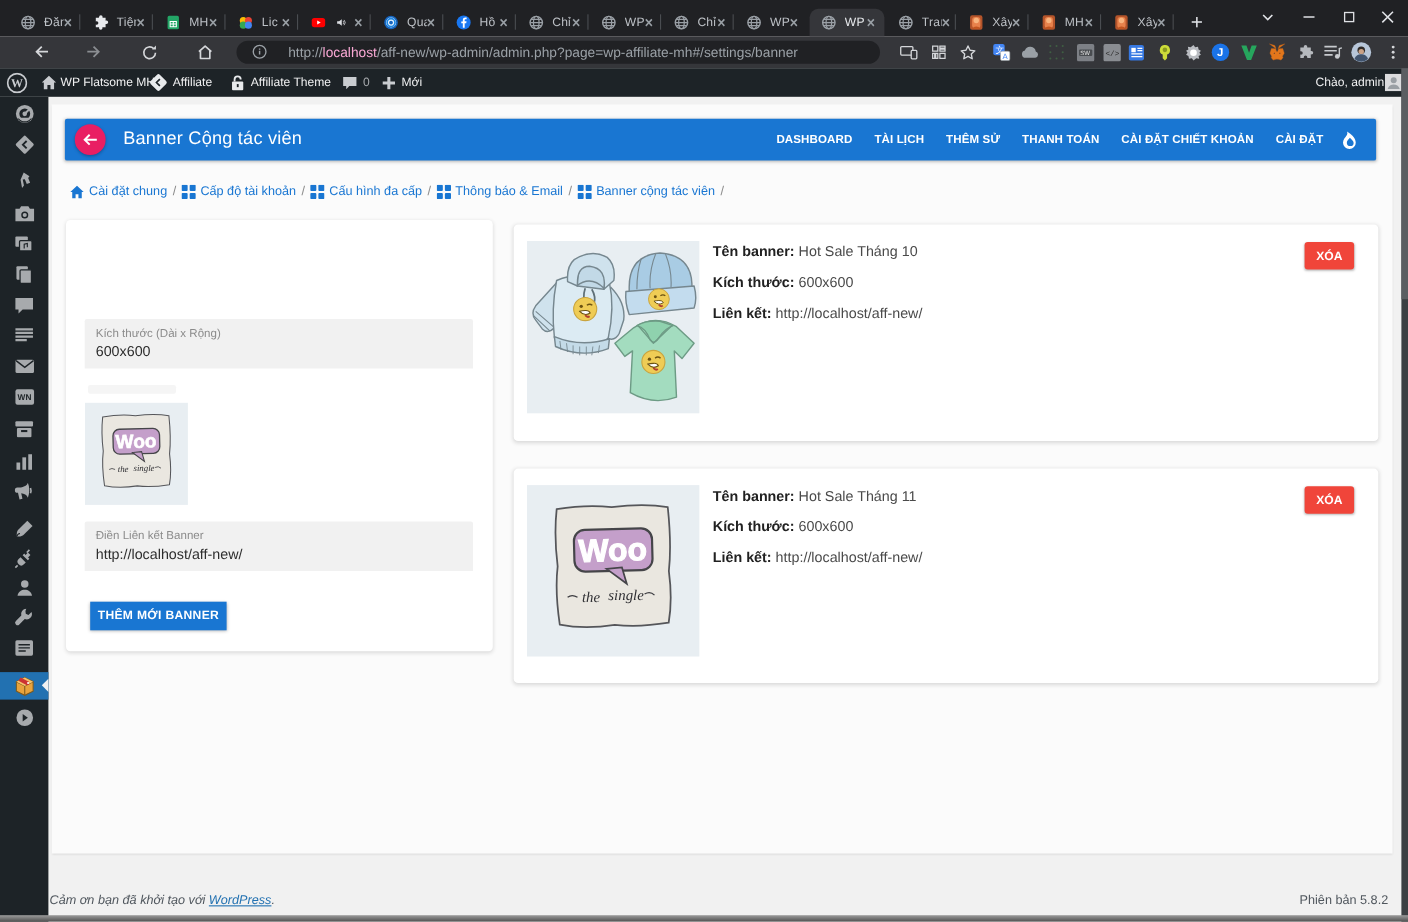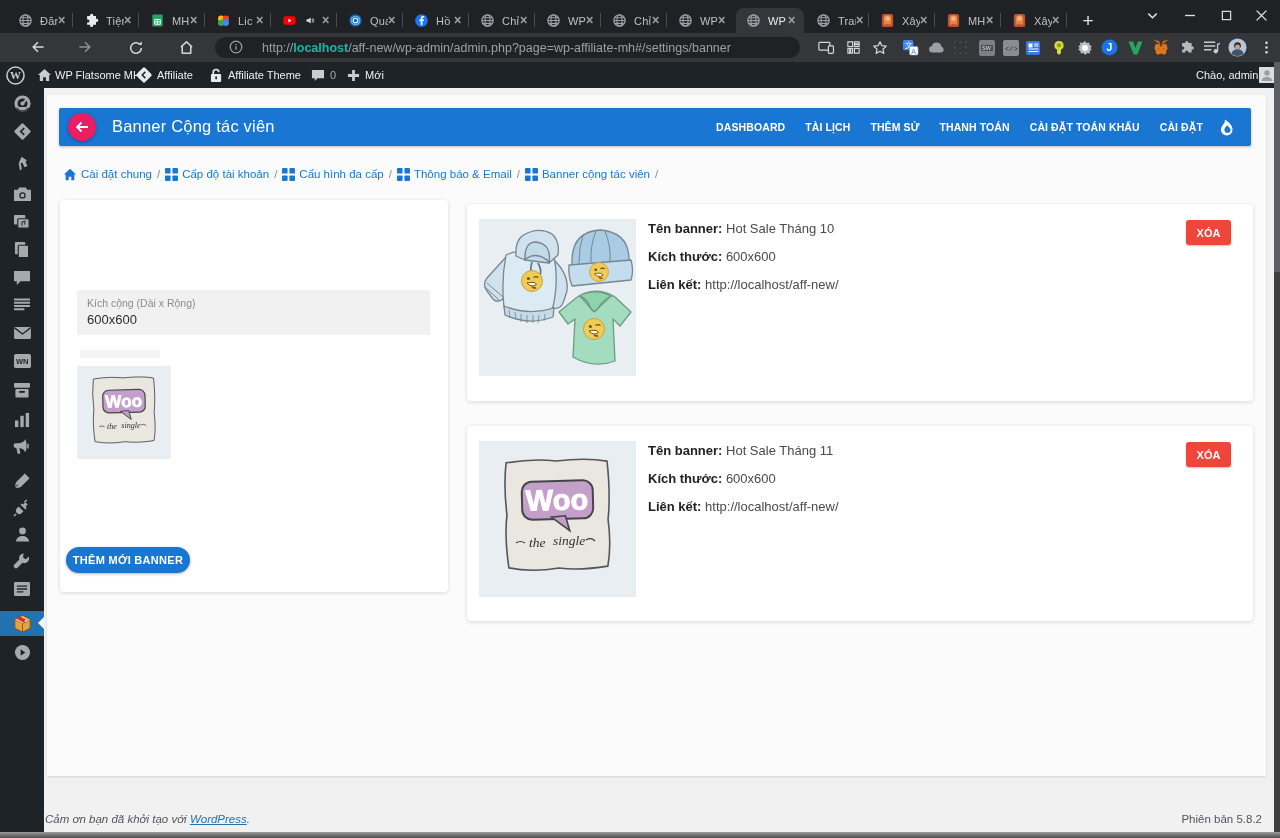--- a/index.html
+++ b/index.html
@@ -10,41 +10,41 @@
 .tab .tx{color:#9aa0a6;font-size:10px;margin-right:8px;font-weight:bold;transform:scaleY(1.1)}
 .tab.active{background:#35363a;border-radius:8px 8px 0 0;color:#e8eaed;width:68px}
 .tabsep{position:absolute;top:13px;width:1px;height:14px;background:#4a4d51}
 .fv{width:15px;height:15px;margin-left:10px;flex:0 0 15px}
 .winbtn{position:absolute;top:0;height:30px;width:40px;color:#dfe1e5;display:flex;align-items:center;justify-content:center}
 
 #toolbar{position:absolute;left:0;top:33px;width:1280px;height:29px;background:#35363a}
 .tbi{position:absolute;top:4px;width:21px;height:21px;display:flex;align-items:center;justify-content:center}
 #omnibox{position:absolute;left:215px;top:37px;width:585px;height:21px;border-radius:11px;background:#202124;top:4px}
 #omnibox .url{position:absolute;left:47px;top:4px;font-size:12.5px;color:#9aa0a6;white-space:nowrap}
-#omnibox .url b{color:#14b8a6;font-weight:bold}
+#omnibox .url b{color:#f9a8d4;font-weight:normal}
 
 #adminbar{position:absolute;left:0;top:62px;width:1280px;height:26px;background:#1d2327;color:#f0f0f1;font-size:11px}
 .abitem{position:absolute;top:0;height:26px;display:flex;align-items:center}
 
 #sidebar{position:absolute;left:0;top:88px;width:44px;height:750px;background:#1d2327}
 .sbi{position:absolute;left:0;width:44px;height:26px;display:flex;align-items:center;justify-content:center}
 
 #wrapper{position:absolute;left:47px;top:95px;width:1219px;height:681px;background:#fbfbfb;box-shadow:0 1px 2px rgba(0,0,0,.12)}
 #bluebar{position:absolute;left:59px;top:108px;width:1192px;height:38px;background:#1976d2;border-radius:2px;box-shadow:0 1px 3px rgba(0,0,0,.25)}
 #backbtn{position:absolute;left:9px;top:5px;width:28px;height:28px;border-radius:50%;background:#e91e63;display:flex;align-items:center;justify-content:center;box-shadow:0 1px 3px rgba(0,0,0,.3)}
 #bluetitle{position:absolute;left:53px;top:9px;font-size:16.5px;color:#fff;letter-spacing:.2px}
 #bluemenu{position:absolute;right:48px;top:0;height:38px;display:flex;align-items:center;gap:20px;color:#fff;font-size:10.5px;font-weight:bold;letter-spacing:.1px}
 #crumbs{position:absolute;left:63px;top:166px;height:16px;display:flex;align-items:center;font-size:11.5px;color:#1976d2}
 #crumbs .sep{color:#8a8a8a;margin:0 5px}
 #crumbs .ci{margin-right:4px;display:flex}
 .card{position:absolute;background:#fff;border-radius:4px;box-shadow:0 1px 4px rgba(0,0,0,.14)}
 .field{position:absolute;left:17px;width:353px;height:45px;background:#f1f1f1;border-radius:2px 2px 0 0;padding:7px 10px 0 10px}
 .field .lb{font-size:10.5px;color:#8b8b8b}
 .field .vl{font-size:13px;color:#2d2d2d;margin-top:3px}
-#addbtn{position:absolute;left:6px;top:347px;width:124px;height:26px;background:#1976d2;border-radius:13px;color:#fff;font-size:11px;font-weight:bold;display:flex;align-items:center;justify-content:center;letter-spacing:.3px;box-shadow:0 1px 3px rgba(0,0,0,.3)}
+#addbtn{position:absolute;left:22px;top:347px;width:124px;height:26px;background:#1976d2;border-radius:0;color:#fff;font-size:11px;font-weight:bold;display:flex;align-items:center;justify-content:center;letter-spacing:.3px;box-shadow:0 1px 3px rgba(0,0,0,.3)}
 .rcard-label{font-weight:bold;color:#212121}
 .rrow{position:absolute;left:181px;font-size:13px;color:#4a4a4a;white-space:nowrap}
 .delbtn{position:absolute;right:22px;top:16px;width:45px;height:25px;background:#f0453a;border-radius:3px;color:#fff;font-weight:bold;font-size:11px;display:flex;align-items:center;justify-content:center;box-shadow:0 1px 2px rgba(0,0,0,.25)}
 #footerL{position:absolute;left:45px;top:813px;font-size:11.5px;color:#50575e;font-style:italic}
 #footerL a{color:#2271b1}
 #footerR{position:absolute;right:18px;top:813px;font-size:11.5px;color:#50575e}
 #scrollbar{position:absolute;left:1274px;top:62px;width:6px;height:776px;background:#3c4043}
 #scrollthumb{position:absolute;left:1274px;top:62px;width:6px;height:210px;background:#5b5e62}
 </style></head>
 <body>
@@ -625,21 +625,21 @@
       <svg width="16" height="16" viewBox="0 0 16 16">
         <path d="M14 8H3M7.5 3.5L3 8l4.5 4.5" stroke="#fff" stroke-width="1.8" fill="none"></path>
       </svg>
     </div>
  <div id="bluetitle">Banner Cộng tác viên</div>
  <div id="bluemenu">
       <span>DASHBOARD</span>
       <span>TÀI LỊCH</span>
       <span>THÊM SỬ</span>
       <span>THANH TOÁN</span>
-      <span>CÀI ĐẶT TOÁN KHẤU</span>
+      <span>CÀI ĐẶT CHIẾT KHOẢN</span>
       <span>CÀI ĐẶT</span>
     </div>
  <svg style="position:absolute;right:15px;top:10px" width="18" height="18" viewBox="0 0 18 18">
       <path d="M6.5 1.5c3.5 2 8 5.5 8 10a5.8 5.8 0 0 1-11.6.3C2.9 8.6 5 7.2 6.3 5 7.1 3.7 7 2.6 6.5 1.5z" fill="#fff"></path>
       <path d="M9.5 14.8a3.1 3.1 0 0 1-3.1-3.1c0-1.6 1.4-2.8 2.8-4.4 1.3 1.6 3.4 3 3.4 4.6a3.1 3.1 0 0 1-3.1 2.9z" fill="#1976d2"></path>
     </svg>
 </div>
 <div id="crumbs">
  <span class="ci">
       <svg width="14" height="13" viewBox="0 0 16 15">
@@ -693,27 +693,31 @@
           <rect x="8" y="8" width="6" height="6" rx="1"></rect>
         </g>
       </svg>
     </span>
     <span>Banner cộng tác viên</span>
     <span class="sep">/</span>
 </div>
 
 <div class="card" id="leftcard" style="left:60px;top:200px;width:388px;height:392px">
  <div class="field" style="top:90px">
-      <div class="lb">Kích cộng (Dài x Rộng)</div>
+      <div class="lb">Kích thước (Dài x Rộng)</div>
       <div class="vl">600x600</div>
     </div>
  <div style="position:absolute;left:20px;top:150px;width:80px;height:8px;background:#f5f5f5;border-radius:2px"></div>
  <div style="position:absolute;left:17px;top:166px;width:94px;height:93px"><svg width="94" height="93" viewBox="0 0 157 156">
         <use href="#wooimg"></use>
       </svg></div>
+ <div class="field" style="top:274px">
+      <div class="lb">Điền Liên kết Banner</div>
+      <div class="vl">http://localhost/aff-new/</div>
+    </div>
  <div id="addbtn">THÊM MỚI BANNER</div>
 </div>
 
 <div class="card" style="left:467px;top:204px;width:786px;height:197px">
  <div style="position:absolute;left:12px;top:15px"><svg width="157" height="157" viewBox="0 0 157 157">
         <use href="#clothesimg"></use>
       </svg></div>
  <div class="rrow" style="top:17px"><span class="rcard-label">Tên banner:</span> Hot Sale Tháng 10</div>
  <div class="rrow" style="top:45px"><span class="rcard-label">Kích thước:</span> 600x600</div>
  <div class="rrow" style="top:73px"><span class="rcard-label">Liên kết:</span> http://localhost/aff-new/</div>

